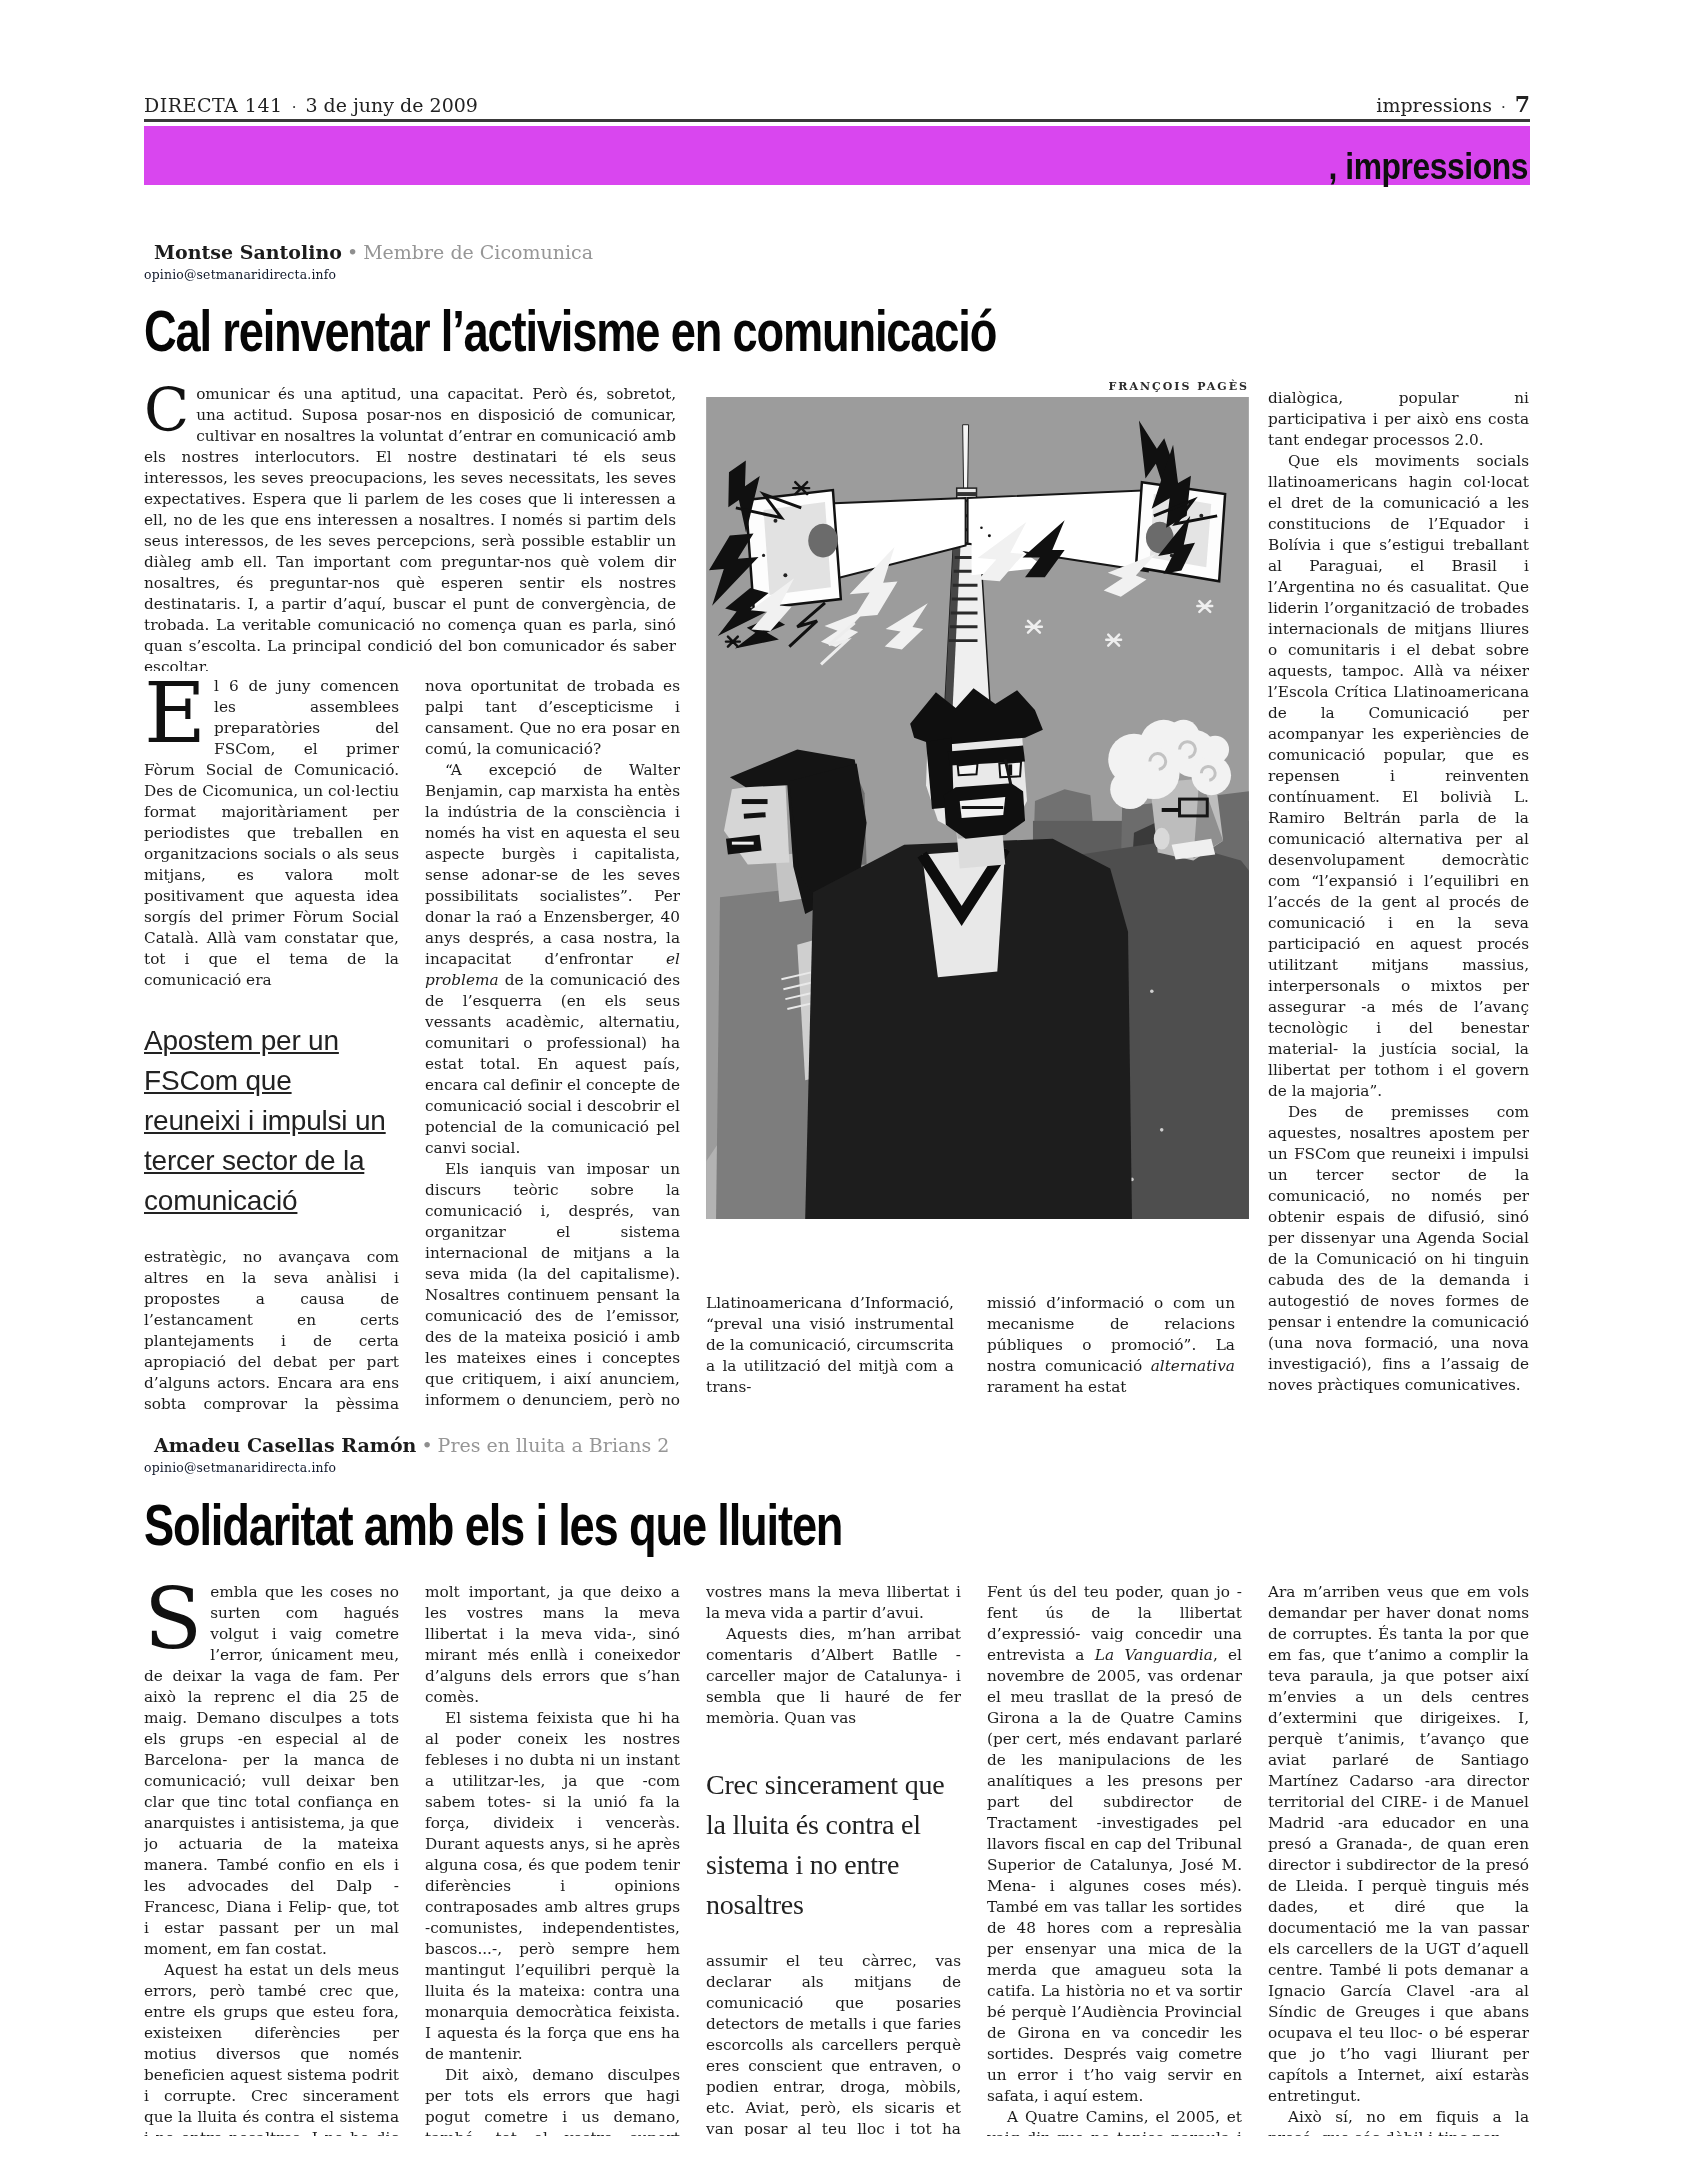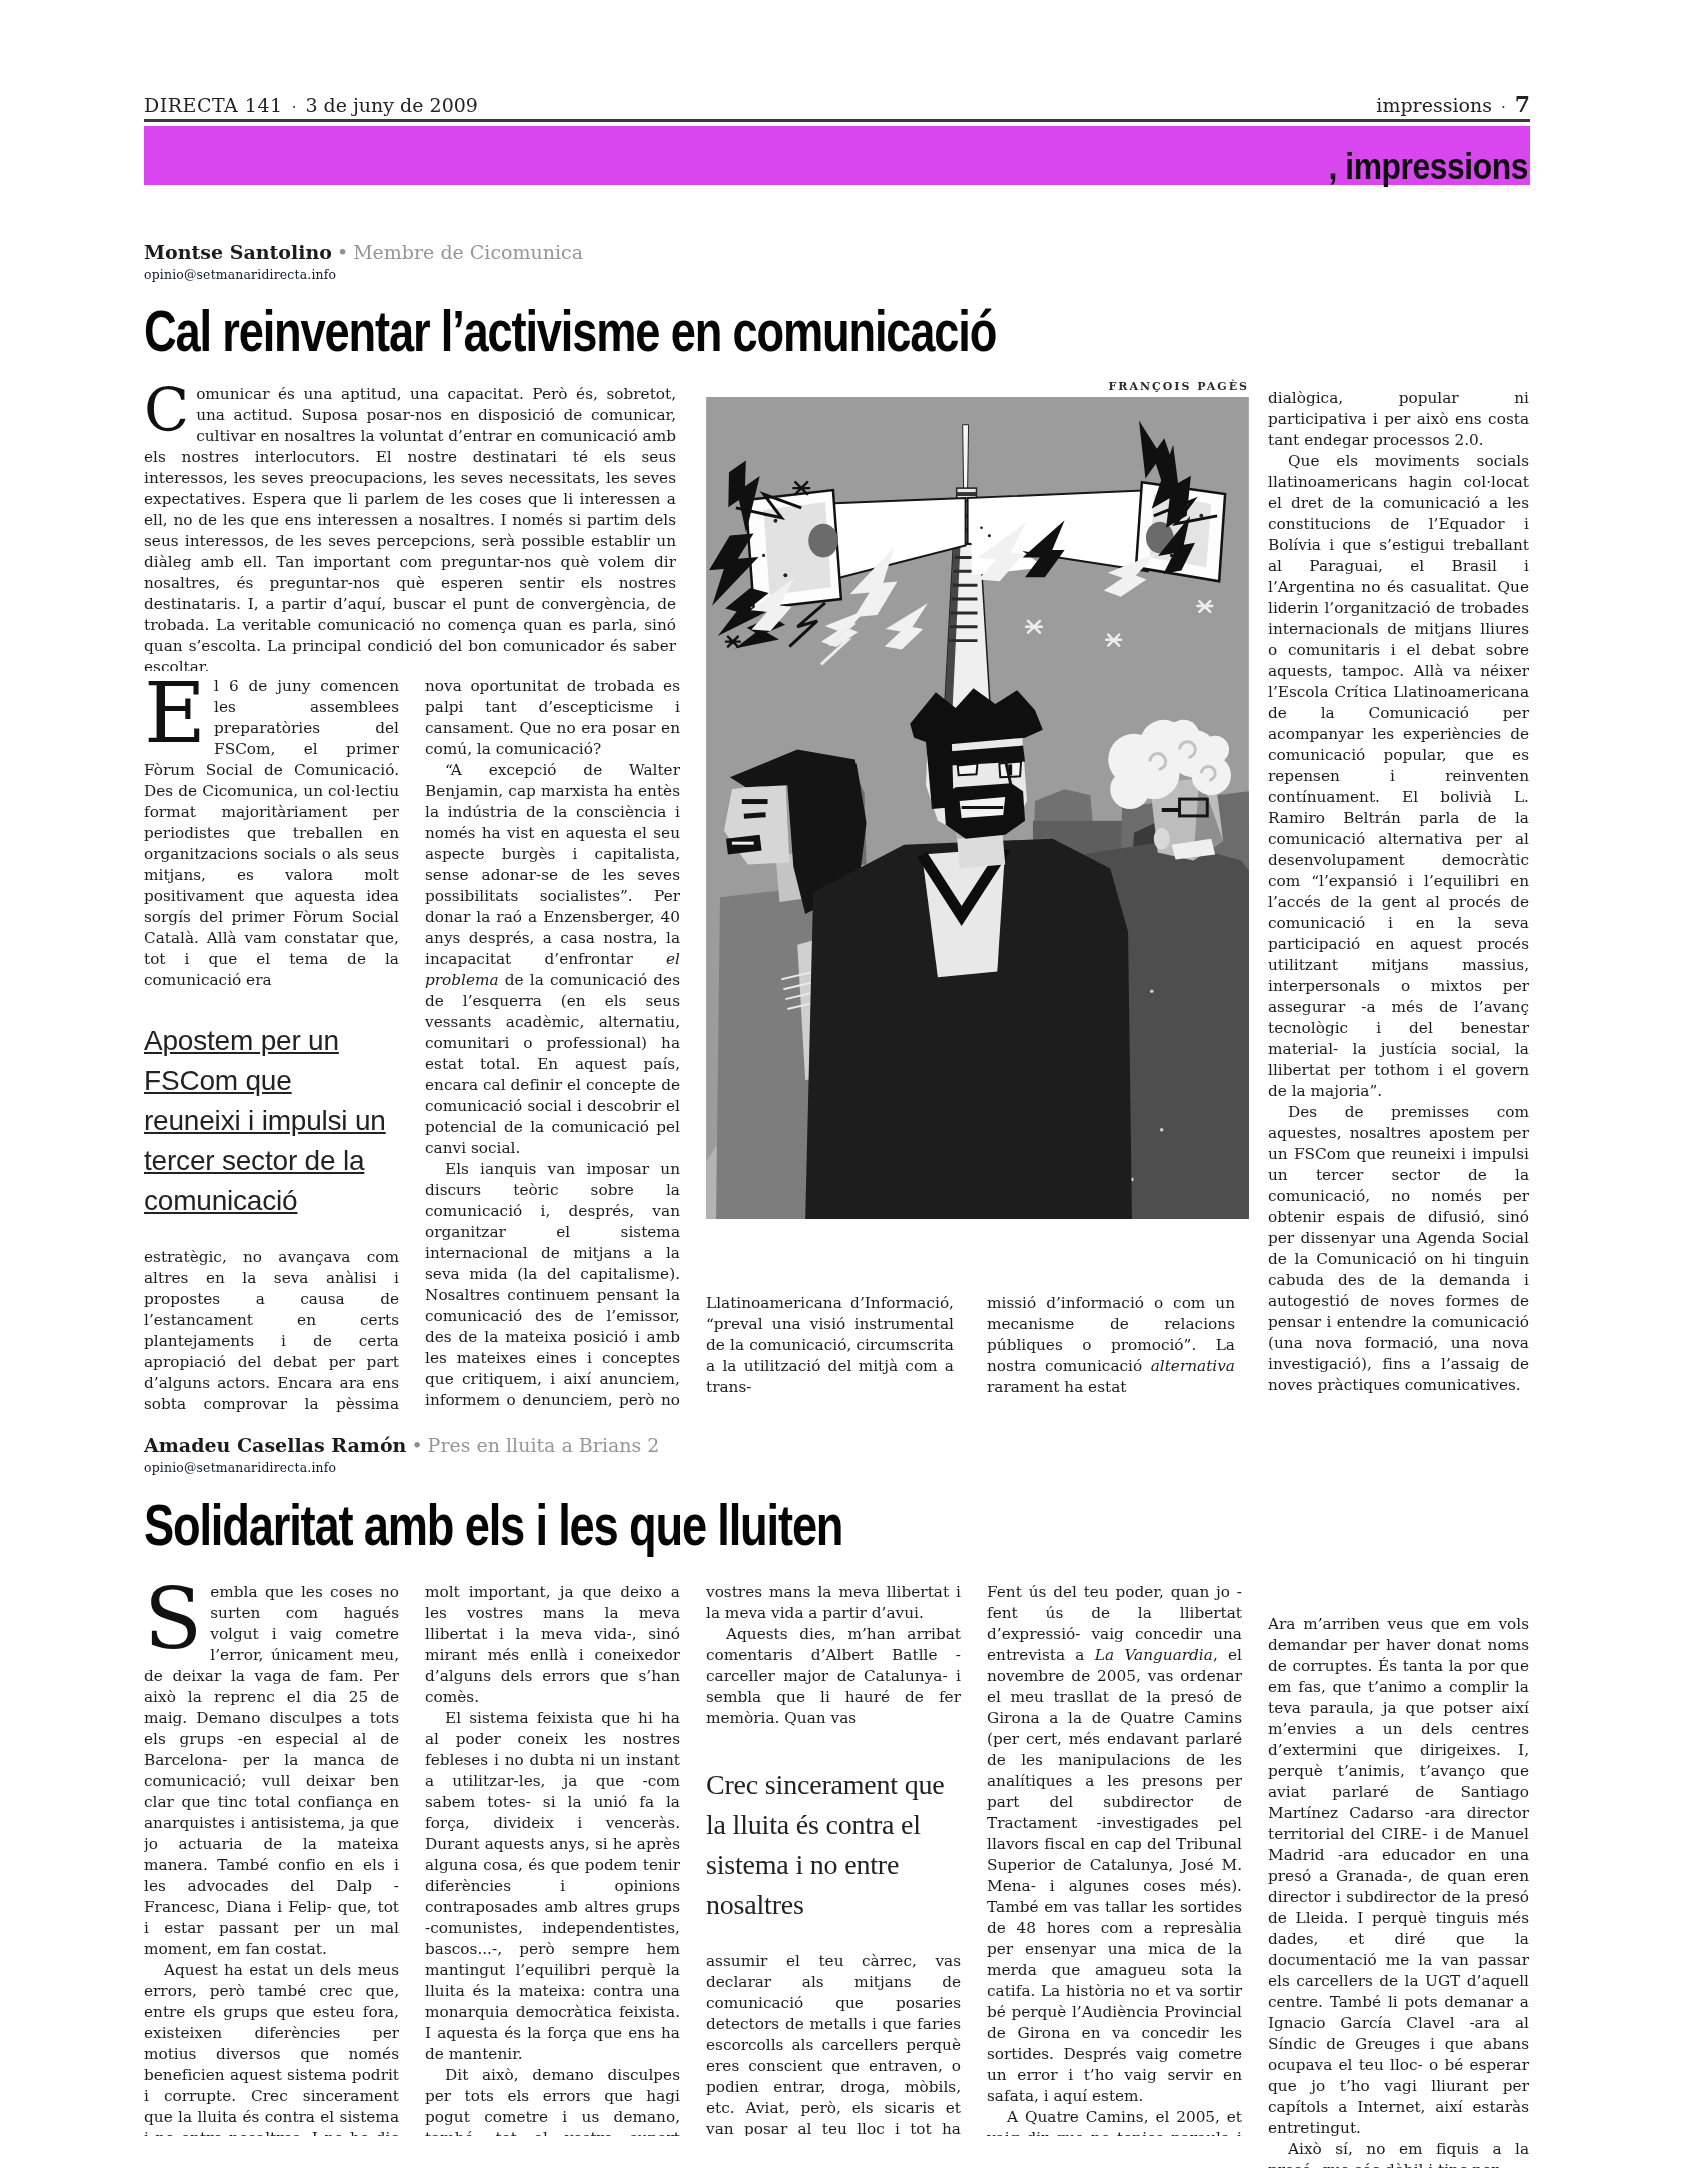--- a/index.html
+++ b/index.html
@@ -11,21 +11,21 @@
   .mast-sep{padding:0 9px;font-size:15px;color:#333;}
   .mast-issue{letter-spacing:0.5px;}
   .mast-page{font-weight:bold;font-size:22px;}
   .rule{position:absolute;left:144px;top:119px;width:1386px;height:3px;background:#3a3a3a;}
   .band{position:absolute;left:144px;top:126px;width:1386px;height:59px;background:#d946ef;}
   .band-label{position:absolute;right:2px;bottom:-3px;font-family:"Liberation Sans","DejaVu Sans",sans-serif;
               font-weight:bold;font-size:37px;letter-spacing:-0.5px;transform:scaleX(.86);
               transform-origin:100% 100%;color:#0e0e0e;white-space:nowrap;}
   
   .kicker{position:absolute;}
-  .kicker-line{font-size:19px;}
+  .kicker-line{font-size:19px;margin-left:10px;}
   .kicker-name{font-weight:bold;color:#1c1c1c;}
   .kicker-sep{color:#8f8f8f;padding:0 5px;}
   .kicker-role{color:#969696;}
   .kicker-email{font-size:12.4px;color:#0f172a;margin-top:4px;letter-spacing:0.2px;}
   
   .headline{position:absolute;margin:0;font-family:"Liberation Sans","DejaVu Sans",sans-serif;
             font-weight:bold;font-size:58px;letter-spacing:-1.5px;transform:scaleX(.78);
             transform-origin:0 0;white-space:nowrap;color:#060606;}
   
   .col{position:absolute;text-align:justify;font-size:15.3px;line-height:21px;color:#1b1b1b;overflow:hidden;}
@@ -295,19 +295,19 @@
     <p class="ind">Aquests dies, m’han arribat comentaris d’Albert Batlle -carceller major de Catalunya- i sembla que li hauré de fer memòria. Quan vas</p>
     <div class="pq pq2">Crec sincerament que la lluita és contra el sistema i no entre nosaltres</div>
     <p>assumir el teu càrrec, vas declarar als mitjans de comunicació que posaries detectors de metalls i que faries escorcolls als carcellers perquè eres conscient que entraven, o podien entrar, droga, mòbils, etc. Aviat, però, els sicaris et van posar al teu lloc i tot ha quedat en aigua de l’aigüera.</p>
   </div>
 
   <div class="col" style="left:987px;top:1582px;width:255px;height:554px;">
     <p><span>Fent ús del teu poder, quan jo -fent ús de la llibertat d’expressió- vaig concedir una entrevista a </span><span class="em">La Vanguardia</span><span>, el novembre de 2005, vas ordenar el meu trasllat de la presó de Girona a la de Quatre Camins (per cert, més endavant parlaré de les manipulacions de les analítiques a les presons per part del subdirector de Tractament -investigades pel llavors fiscal en cap del Tribunal Superior de Catalunya, José M. Mena- i algunes coses més). També em vas tallar les sortides de 48 hores com a represàlia per ensenyar una mica de la merda que amagueu sota la catifa. La història no et va sortir bé perquè l’Audiència Provincial de Girona en va concedir les sortides. Després vaig cometre un error i t’ho vaig servir en safata, i aquí estem.</span></p>
     <p class="ind">A Quatre Camins, el 2005, et vaig dir que no tenies paraula i jo sí.</p>
   </div>
 
-  <div class="col" style="left:1268px;top:1582px;width:261px;height:554px;margin-top:32px;">
+  <div class="col" style="left:1268px;top:1582px;width:261px;height:554px;">
     <p>Ara m’arriben veus que em vols demandar per haver donat noms de corruptes. És tanta la por que em fas, que t’animo a complir la teva paraula, ja que potser així m’envies a un dels centres d’extermini que dirigeixes. I, perquè t’animis, t’avanço que aviat parlaré de Santiago Martínez Cadarso -ara director territorial del CIRE- i de Manuel Madrid -ara educador en una presó a Granada-, de quan eren director i subdirector de la presó de Lleida. I perquè tinguis més dades, et diré que la documentació me la van passar els carcellers de la UGT d’aquell centre. També li pots demanar a Ignacio García Clavel -ara al Síndic de Greuges i que abans ocupava el teu lloc- o bé esperar que jo t’ho vagi lliurant per capítols a Internet, així estaràs entretingut.</p>
     <p class="ind">Això sí, no em fiquis a la presó, que sóc dèbil i tinc por.</p>
   </div>
 
 </div>
 
 
 </body></html>

